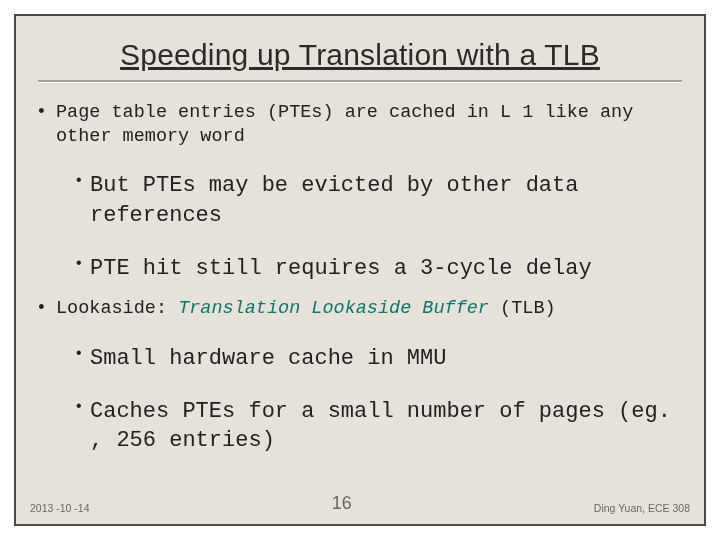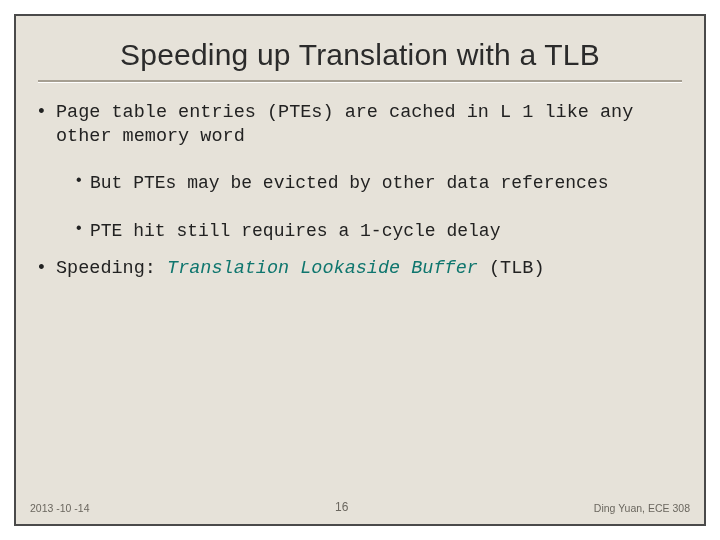--- a/index.html
+++ b/index.html
@@ -25,20 +25,21 @@
     height: 100%;
     border: 2px solid #4a4a4a;
     position: relative;
   }
   .title {
     text-align: center;
     font-size: 30px;
     color: #2b2b2b;
     padding: 22px 20px 8px 20px;
     letter-spacing: 0.2px;
+    text-decoration: underline;
   }
   .title-underline {
     margin: 0 22px 18px 22px;
     height: 2px;
     background: #a69f92;
     border-bottom: 1px solid #ffffff;
   }
   .content {
     padding: 0 26px 0 12px;
     color: #222;
@@ -65,21 +66,21 @@
     color: #222;
   }
   ul.sub {
     list-style: none;
     padding: 0;
     margin: 6px 0 14px 0;
   }
   ul.sub > li {
     position: relative;
     padding-left: 34px;
-    font-size: 18px;
+    font-size: 22px;
     line-height: 1.35;
     margin-top: 23px;
   }
   ul.sub > li::before {
     content: "•";
     position: absolute;
     left: 18px;
     top: 0;
     font-size: 16px;
     color: #222;
@@ -95,47 +96,51 @@
     bottom: 10px;
     display: flex;
     justify-content: space-between;
     align-items: flex-end;
     padding: 0 14px;
     font-size: 10.5px;
     color: #6b675f;
     gap: 44px;
   }
   .footer .center {
-    font-size: 12px;
+    font-size: 18px;
     color: #6b675f;
     text-align: right;
   }
 </style>
 </head>
 <body>
 
 <div class="slide">
   <div class="inner">
 
     <div class="title">Speeding up Translation with a TLB</div>
     <div class="title-underline"></div>
 
     <div class="content">
       <ul class="top">
 
         <li>
           <span>Page table entries (PTEs) are cached in L 1 like any other memory word</span>
           <ul class="sub">
             <li>But PTEs may be evicted by other data references</li>
-            <li>PTE hit still requires a 1-cycle delay</li>
+            <li>PTE hit still requires a 3-cycle delay</li>
           </ul>
         </li>
 
         <li>
-          <span>Speeding: </span><span class="tlb-em">Translation Lookaside Buffer</span><span> (TLB)</span>
+          <span>Lookaside: </span><span class="tlb-em">Translation Lookaside Buffer</span><span> (TLB)</span>
+          <ul class="sub">
+            <li>Small hardware cache in MMU</li>
+            <li>Caches PTEs for a small number of pages (eg. , 256 entries)</li>
+          </ul>
         </li>
 
       </ul>
     </div>
 
     <div class="footer">
       <div>2013 -10 -14</div>
       <div class="center">16</div>
       <div>Ding Yuan, ECE 308</div>
     </div>

